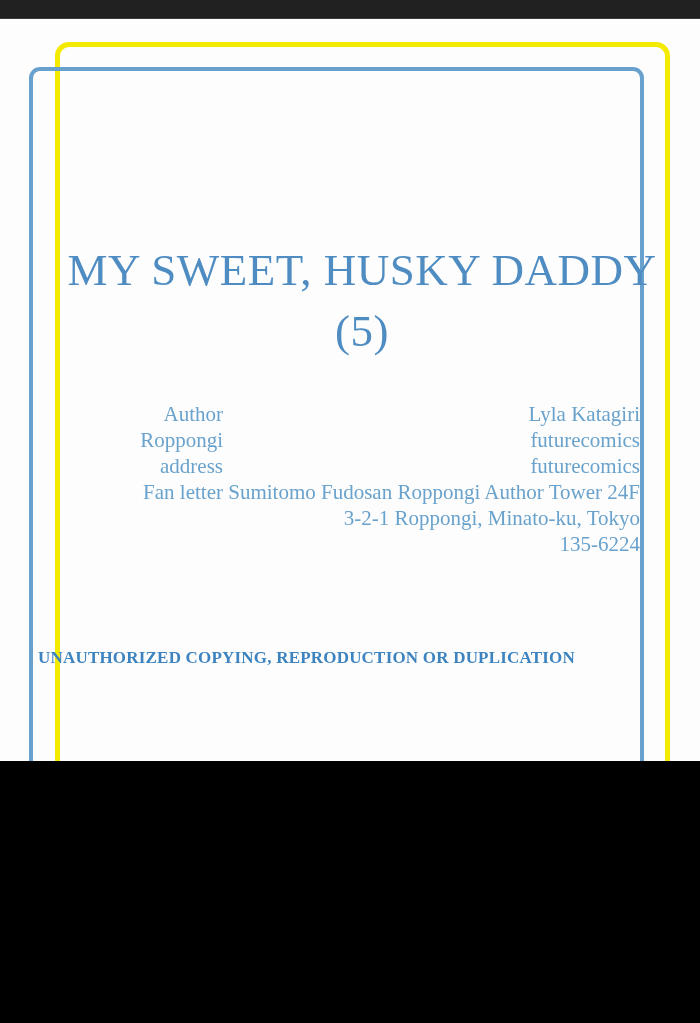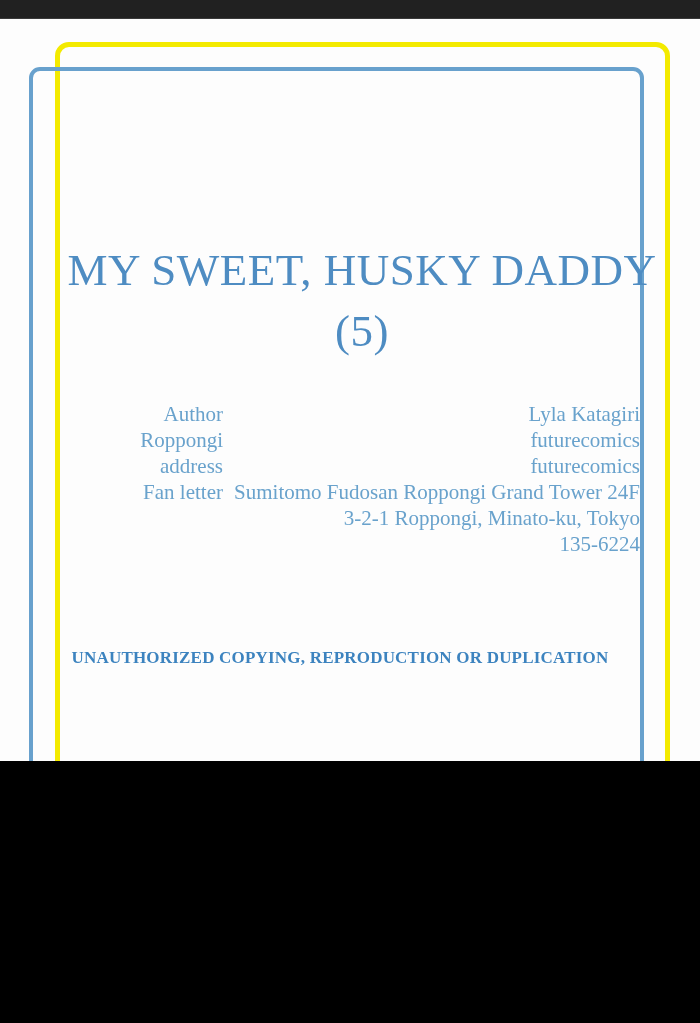--- a/index.html
+++ b/index.html
@@ -31,21 +31,21 @@
 
   .credits {
     position:absolute; left:108px; top:401px; width:532px;
     display:grid; grid-template-columns:115px 1fr; 
     font-size:21px; line-height:26px; color:var(--text-blue);text-align:right;
   }
   .credits .cell span { display:block; }
 
   .warning {
     position:absolute; left:38px; top:646px; width:604px; margin:0;
-    text-align:center; font-size:17px; line-height:23px; font-weight:bold;
+    font-size:17px; line-height:23px; font-weight:bold;
     letter-spacing:0.2px; color:var(--warning-blue);
   }
   .warning span { display:block; }
 
   .logo { position:absolute; left:280px; top:840px; width:420px; height:155px; }
   .logo .patch { fill:#fdfdfd; stroke:none; }
   .logo text {
     fill:none; stroke:var(--logo-blue); stroke-width:2.75;
     font-family:"DejaVu Sans","Liberation Sans",sans-serif;
   }
@@ -77,21 +77,21 @@
 
     <div class="cell">Roppongi</div>
     <div class="cell">futurecomics</div>
 
     <div class="cell">
       <span>address</span>
       <span>Fan letter</span>
     </div>
     <div class="cell">
       <span>futurecomics</span>
-      <span>Sumitomo Fudosan Roppongi Grand Tower 24F</span>
+      <span>Sumitomo Fudosan Roppongi Author Tower 24F</span>
       <span>3-2-1 Roppongi, Minato-ku, Tokyo</span>
       <span>135-6224</span>
     </div>
   </div>
 
   <p class="warning">
     <span>UNAUTHORIZED COPYING, REPRODUCTION OR DUPLICATION</span>
   </p>
 
   <svg class="logo" viewBox="280 840 420 155" xmlns="http://www.w3.org/2000/svg">

